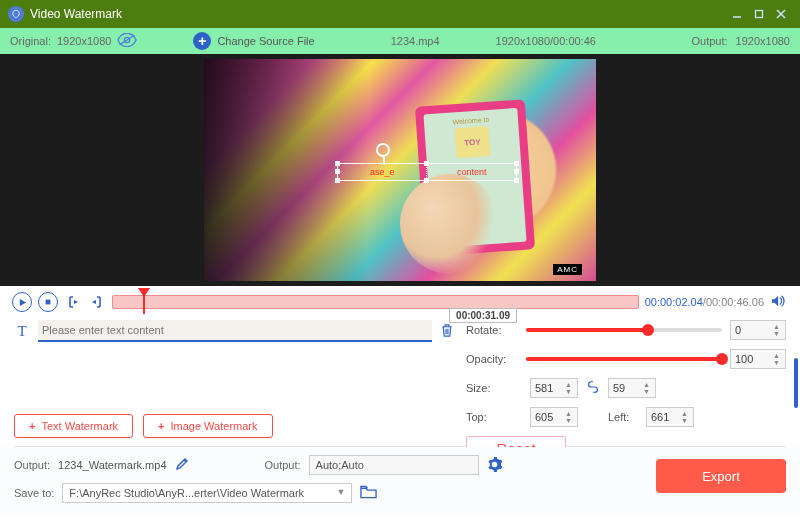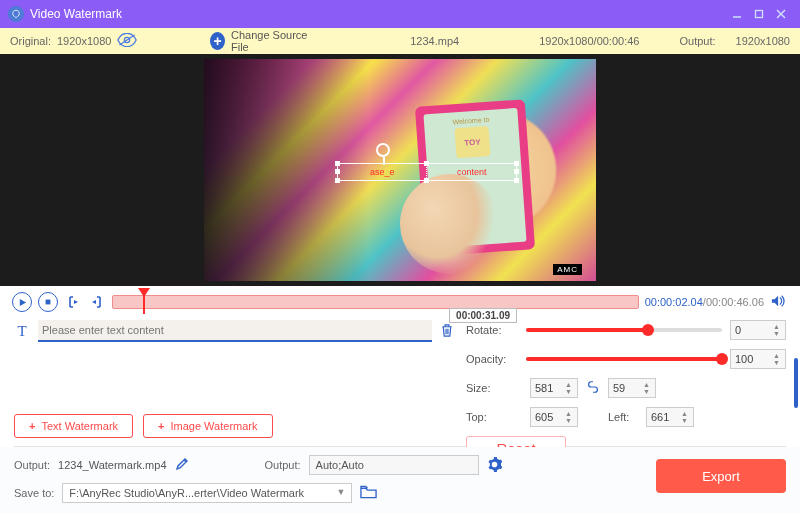--- a/index.html
+++ b/index.html
@@ -1,33 +1,33 @@
 <!DOCTYPE html>
 <html><head>
 <meta charset="utf-8">
 <style>
   * { box-sizing: border-box; margin: 0; padding: 0; font-family: "Segoe UI", Arial, sans-serif; }
   html, body { width: 800px; height: 521px; overflow: hidden; }
   body { background: #fff; }
 
   .titlebar {
-    height: 28px; background: #8b5cf6; color: #fff; display: flex;
+    height: 28px; background: #4d7c0f; color: #fff; display: flex;
     align-items: center; padding: 0 8px; font-size: 12px;
   }
   .titlebar .logo {
     width: 16px; height: 16px; border-radius: 50%; background: #4d7bd6;
     display: flex; align-items: center; justify-content: center; margin-right: 6px;
   }
   .titlebar .logo svg { width: 10px; height: 10px; }
   .titlebar-spacer { flex: 1; }
   .win-btn { width: 22px; height: 22px; display:flex; align-items:center; justify-content:center; color:#cfe0ff; cursor:pointer; }
 
   .toolbar {
-    height: 26px; background: #fef9c3; display: flex; align-items: center;
-    font-size: 11px; color: #666; padding: 0 10px; gap: 20px;
+    height: 26px; background: #86efac; display: flex; align-items: center;
+    font-size: 11px; color: #666; padding: 0 10px; gap: 8px;
   }
   .toolbar .seg { display:flex; align-items:center; gap:6px; }
   .eye { color:#4f7de0; }
   .plus-circle {
     width:18px; height:18px; border-radius:50%; background:#2f62c9; color:#fff;
     display:flex; align-items:center; justify-content:center; font-size:14px; font-weight:bold;
   }
   .toolbar .gap { width: 40px; }
 
   .stage {

